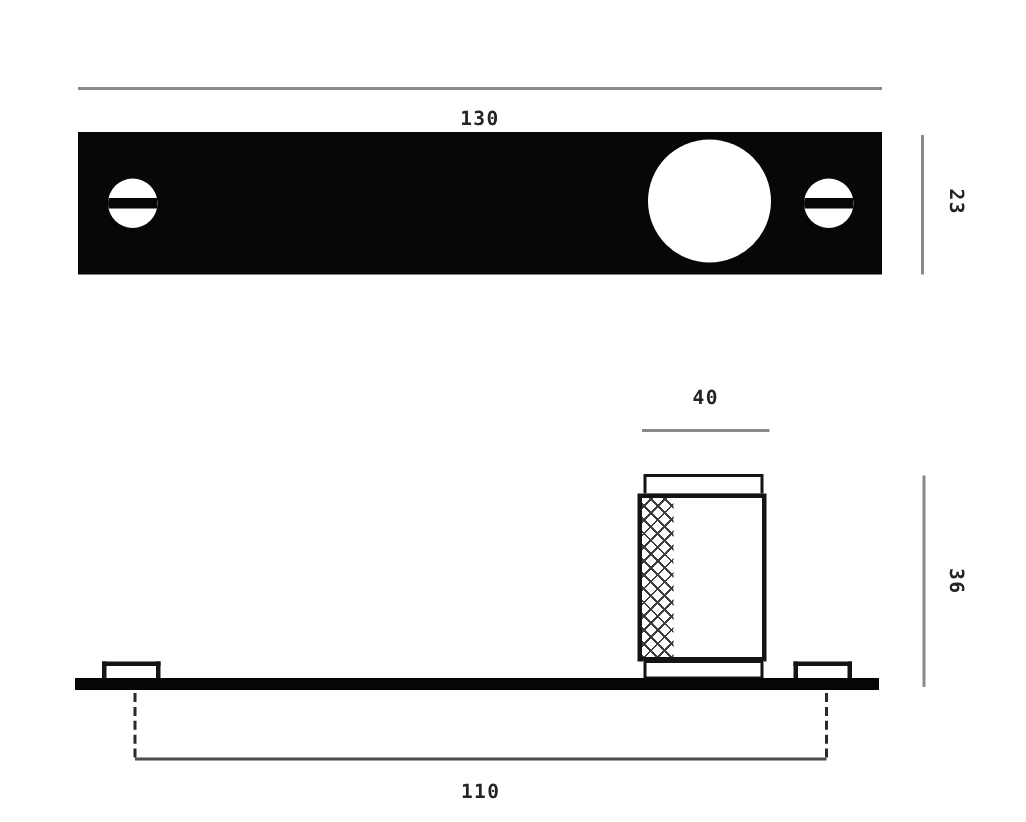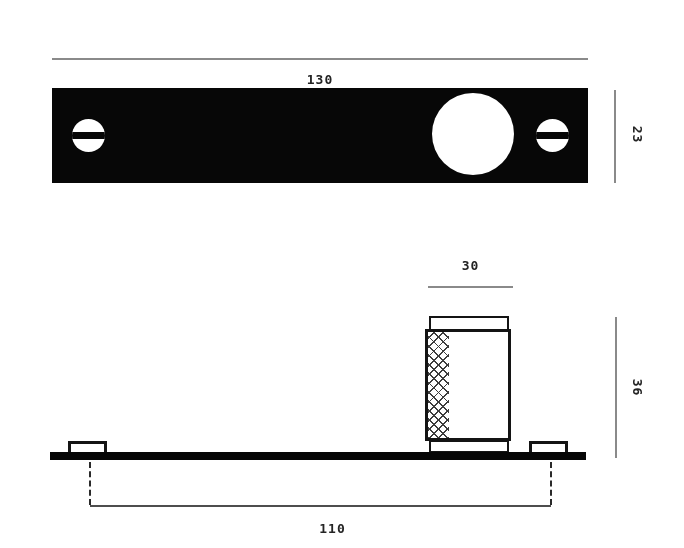--- a/index.html
+++ b/index.html
@@ -113,21 +113,21 @@
 
   <div class="abs hole" style="left:432px; top:93px; width:82px; height:82px;"></div>
 
   <div class="abs screw" style="left:536px; top:119px; width:33px; height:33px;">
     <div class="slot"></div>
   </div>
 
   <div class="abs dim-v" style="left:614px; top:90px; height:93px;"></div>
   <div class="abs dim-label vertical" style="left:622px; top:128px; width:30px;">23</div>
 
-  <div class="abs dim-label" style="left:428px; top:259px; width:85px;">30</div>
+  <div class="abs dim-label" style="left:428px; top:259px; width:85px;">40</div>
   <div class="abs dim-h" style="left:428px; top:286px; width:85px;"></div>
 
   <div class="abs knob-part" style="left:429px; top:316px; width:80px; height:15px;"></div>
 
   <div class="abs knob-part knob-body" style="left:425px; top:329px; width:86px; height:112px;"></div>
 
   <div class="abs knurl" style="left:428px; top:332px; width:21px; height:106px;"></div>
 
   <div class="abs knob-part" style="left:429px; top:440px; width:80px; height:13px;"></div>
 
@@ -135,15 +135,15 @@
   <div class="abs lug" style="left:529px; top:441px; width:39px; height:11px;"></div>
 
   <div class="abs base-plate" style="left:50px; top:452px; width:536px; height:8px;"></div>
 
   <div class="abs dim-v" style="left:615px; top:317px; height:141px;"></div>
   <div class="abs dim-label vertical" style="left:622px; top:381px; width:30px;">36</div>
 
   <div class="abs dash-v" style="left:89px; top:462px; height:43px;"></div>
   <div class="abs dash-v" style="left:550px; top:462px; height:43px;"></div>
   <div class="abs dim-h dark" style="left:90px; top:505px; width:461px;"></div>
-  <div class="abs dim-label" style="left:102px; top:522px; width:461px;">110</div>
+  <div class="abs dim-label" style="left:90px; top:522px; width:461px;">110</div>
 
 </div>
 
 </body></html>

